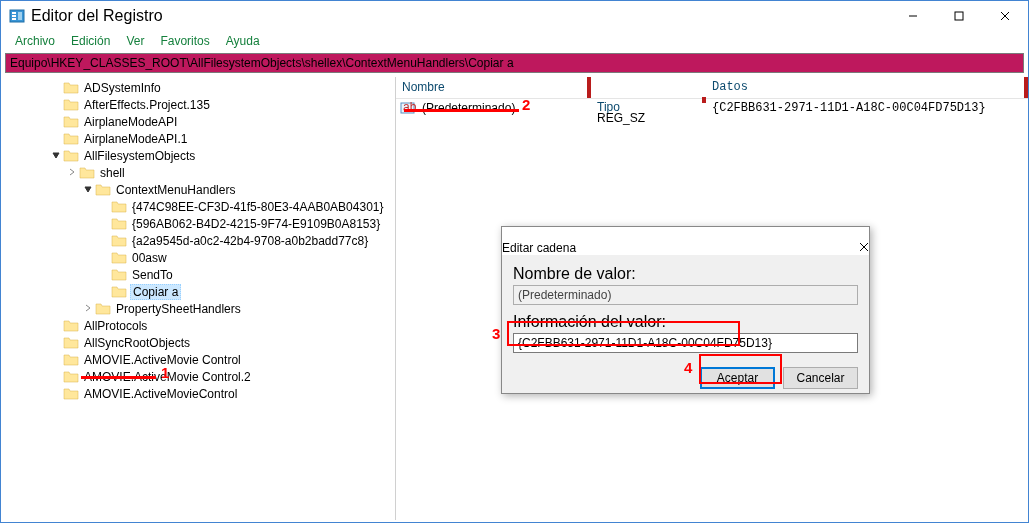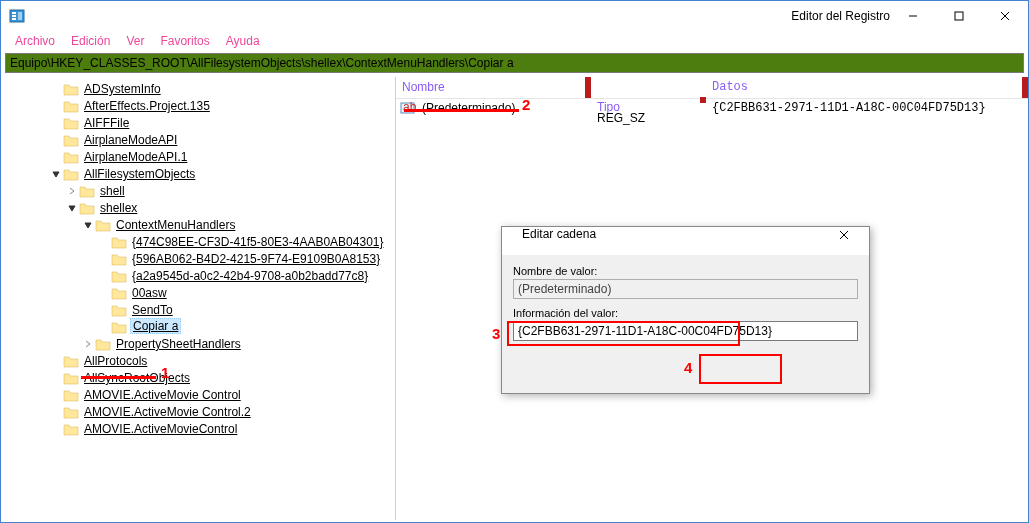--- a/index.html
+++ b/index.html
@@ -1,58 +1,58 @@
 <!DOCTYPE html>
 <html><head>
 <meta charset="utf-8">
 <style>
 * { box-sizing: border-box; margin: 0; padding: 0; font-family: "Segoe UI", Tahoma, sans-serif; font-size: 12px; }
 body { width: 1029px; height: 523px; background: #fff; position: relative; overflow: hidden; border: 1px solid #4284d2; }
 
 .titlebar { height: 30px; display: flex; align-items: center; padding-left: 8px; background: #fff; }
 .titlebar .app-icon { width: 16px; height: 16px; margin-right: 6px; }
-.titlebar .title { flex: 1; font-size: 12px; color: #000; text-align: right; }
+.titlebar .title { flex: 1; font-size: 16px; color: #000; }
 .winbtns { display: flex; }
 .winbtns div { width: 46px; height: 30px; display: flex; align-items: center; justify-content: center; color: #333; }
 
 .menubar { height: 20px; display: flex; align-items: center; padding-left: 6px; gap: 0; background: #fff; }
-.menubar span { padding: 2px 8px; color: #ec4899; }
-
-.addressbar { margin: 2px 4px 4px 4px; border: 1px solid #7a7a7a; height: 20px; display: flex; align-items: center; padding: 0 4px; font-size: 12px; background: #4d7c0f; }
+.menubar span { padding: 2px 8px; color: #15803d; }
+
+.addressbar { margin: 2px 4px 4px 4px; border: 1px solid #7a7a7a; height: 20px; display: flex; align-items: center; padding: 0 4px; font-size: 12px; background: #be185d; }
 
 .content { display: flex; height: calc(100% - 78px); }
 
 .tree { width: 395px; border-right: 1px solid #d0d0d0; overflow: hidden; padding-top: 2px; }
-.tree-row { display: flex; align-items: flex-end; height: 17px; white-space: nowrap; font-size: 12px; color: #000; text-decoration: underline; }
+.tree-row { display: flex; align-items: center; height: 17px; white-space: nowrap; font-size: 12px; color: #000; }
 .tree-row .sp { display: inline-block; }
 .tree-row .exp { width: 14px; text-align: center; color: #666; font-size: 10px; display:inline-block; }
 .tree-row .fold { width: 16px; height: 14px; display: inline-flex; align-items: center; justify-content: center; margin-right: 3px; }
 .tree-row.selected .label { background: #cce8ff; border: 1px dotted #99d1ff; padding: 0 2px; }
 .tree-row .label { padding: 0 2px; }
 
 .listpane { flex: 1; position: relative; }
 .list-header { display: flex; height: 22px; border-bottom: 1px solid #e5e5e5; }
-.list-header div { padding: 3px 6px; border-right: 6px solid #b91c1c; color: #8b5cf6; }
+.list-header div { padding: 3px 6px; border-right: 4px solid #b91c1c; color: #0c4a6e; }
 .col-n { width: 195px; }
 .col-t { width: 115px; margin-top: 20px; }
 .col-d { flex: 1; font-family: Liberation Mono, monospace; }
 .list-row { display: flex; height: 18px; align-items: center; }
 .list-row div { padding: 0 6px; }
 .list-row .val-icon { width: 16px; height: 14px; margin-left: 4px; display:inline-flex; }
 
 .annot { position: absolute; font-weight: bold; font-size: 15px; color: #ff0000; }
 .redbox { position: absolute; border: 2px solid #ff0000; }
 .redunder { position: absolute; background: #ff0000; height: 3px; }
 
 .dialog { position: absolute; left: 500px; top: 225px; width: 369px; height: 168px; background: #f0f0f0; border: 1px solid #888; box-shadow: 2px 2px 8px rgba(0,0,0,0.3); }
-.dialog .dlg-title { height: 28px; background: #fff; display: flex; align-items: flex-start; padding: 0 20px; }
+.dialog .dlg-title { height: 28px; background: #fff; display: flex; align-items: flex-end; padding: 0 0; }
 .dialog .dlg-title .t { flex: 1; font-size: 12px; }
 .dialog .dlg-title .x { width: 30px; text-align: right; color: #333; font-size: 14px; }
 .dialog .body { padding: 8px 11px; }
-.dialog .lbl { font-size: 11px; margin-top: 2px; margin-bottom: 2px; }
+.dialog .lbl { font-size: 16px; margin-top: 2px; margin-bottom: 2px; }
 .dialog input[type=text] { width: 100%; height: 20px; border: 1px solid #7a7a7a; padding: 1px 4px; font-size: 12px; background: #fff; }
 .dialog input[readonly] { background: #f0f0f0; color: #444; border: 1px solid #adadad;}
 .dialog .btns { display: flex; justify-content: flex-end; gap: 8px; margin-top: 14px; }
 .dialog button { width: 75px; height: 22px; border: 1px solid #adadad; background: #e1e1e1; font-size: 12px; }
 .dialog button.primary { border: 2px solid #0078d7; background: #e1e1e1; }
 
 svg.folder path { fill: #ffe79c; stroke: #d9b34a; stroke-width: 0.5; }
 svg.chev { stroke: #888; fill:none; }
 svg.chev.open { stroke: #333; fill:#333; }
 </style>
@@ -123,30 +123,20 @@
         <span class="label">AfterEffects.Project.135</span>
       </div>
       <div class="tree-row">
         <span class="sp" style="width:48px"></span>
         <span class="exp"></span>
         <span class="fold">
           <svg class="folder" width="16" height="13" viewBox="0 0 16 13">
             <path d="M1 3 L1 12 L15 12 L15 4 L7 4 L6 2 L1 2 Z"></path>
           </svg>
         </span>
-        <span class="label">AIFFFile</span>
-      </div>
-      <div class="tree-row">
-        <span class="sp" style="width:48px"></span>
-        <span class="exp"></span>
-        <span class="fold">
-          <svg class="folder" width="16" height="13" viewBox="0 0 16 13">
-            <path d="M1 3 L1 12 L15 12 L15 4 L7 4 L6 2 L1 2 Z"></path>
-          </svg>
-        </span>
         <span class="label">AirplaneModeAPI</span>
       </div>
       <div class="tree-row">
         <span class="sp" style="width:48px"></span>
         <span class="exp"></span>
         <span class="fold">
           <svg class="folder" width="16" height="13" viewBox="0 0 16 13">
             <path d="M1 3 L1 12 L15 12 L15 4 L7 4 L6 2 L1 2 Z"></path>
           </svg>
         </span>
@@ -168,32 +158,20 @@
         <span class="sp" style="width:64px"></span>
         <span class="exp"><svg class="chev" width="10" height="10">
             <path d="M3 2 L7 5 L3 8"></path>
           </svg></span>
         <span class="fold">
           <svg class="folder" width="16" height="13" viewBox="0 0 16 13">
             <path d="M1 3 L1 12 L15 12 L15 4 L7 4 L6 2 L1 2 Z"></path>
           </svg>
         </span>
         <span class="label">shell</span>
-      </div>
-      <div class="tree-row">
-        <span class="sp" style="width:64px"></span>
-        <span class="exp"><svg class="chev open" width="10" height="10">
-            <path d="M2 3 L8 3 L5 8 Z"></path>
-          </svg></span>
-        <span class="fold">
-          <svg class="folder" width="16" height="13" viewBox="0 0 16 13">
-            <path d="M1 3 L1 12 L15 12 L15 4 L7 4 L6 2 L1 2 Z"></path>
-          </svg>
-        </span>
-        <span class="label">shellex</span>
       </div>
       <div class="tree-row">
         <span class="sp" style="width:80px"></span>
         <span class="exp"><svg class="chev open" width="10" height="10">
             <path d="M2 3 L8 3 L5 8 Z"></path>
           </svg></span>
         <span class="fold">
           <svg class="folder" width="16" height="13" viewBox="0 0 16 13">
             <path d="M1 3 L1 12 L15 12 L15 4 L7 4 L6 2 L1 2 Z"></path>
           </svg>
@@ -349,20 +327,24 @@
     <span class="x"><svg width="10" height="10">
           <line x1="1" y1="1" x2="9" y2="9" stroke="#000"></line>
           <line x1="9" y1="1" x2="1" y2="9" stroke="#000"></line>
         </svg></span>
   </div>
   <div class="body">
     <div class="lbl">Nombre de valor:</div>
     <input type="text" readonly="" value="(Predeterminado)" style="">
     <div class="lbl" style="margin-top:8px">Información del valor:</div>
     <input type="text" value="{C2FBB631-2971-11D1-A18C-00C04FD75D13}" style="">
+    <div class="btns">
+      <button class="primary">Aceptar</button>
+      <button>Cancelar</button>
+    </div>
   </div>
 </div>
 
 <div class="redunder" style="left:80px; top:375px; width:75px;"></div>
 <div class="annot" style="left:160px; top:363px;">1</div>
 
 <div class="redunder" style="left:403px; top:108px; width:115px;"></div>
 <div class="annot" style="left:521px; top:95px;">2</div>
 
 <div class="redbox" style="left:506px; top:320px; width:233px; height:25px;"></div>

